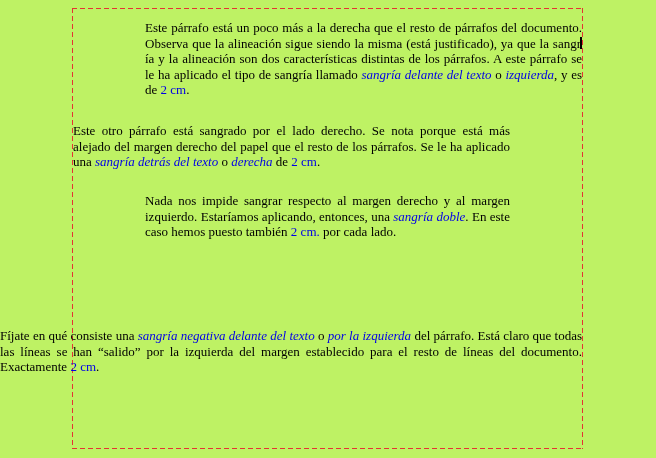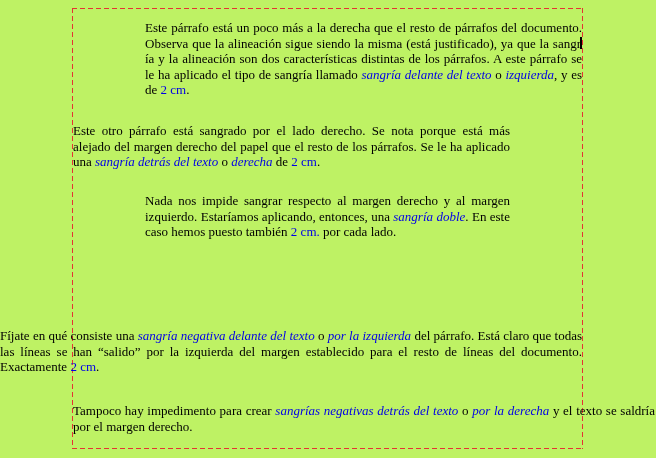--- a/index.html
+++ b/index.html
@@ -43,15 +43,14 @@
 
   <p class="para" style="left:145px; top:20px;  width:437px;"><span class="run normal">Este párrafo está un poco más a la derecha que el resto de párrafos del documento. Observa que la alineación sigue siendo la misma (está justificado), ya que la sangr</span><span class="caret"></span><span class="run normal">ía y la alineación son dos características distintas de los párrafos. A este párrafo se le ha aplicado el tipo de sangría llamado </span><span class="run blue-italic">sangría delante del texto</span><span class="run normal"> o </span><span class="run blue-italic">izquierda</span><span class="run normal">, y es de </span><span class="run blue">2 cm</span><span class="run normal">.</span></p>
 
   <p class="para" style="left:73px;  top:123px; width:437px;"><span class="run normal">Este otro párrafo está sangrado por el lado derecho. Se nota porque está más alejado del margen derecho del papel que el resto de los párrafos. Se le ha aplicado una </span><span class="run blue-italic">sangría detrás del texto</span><span class="run normal"> o </span><span class="run blue-italic">derecha</span><span class="run normal"> de </span><span class="run blue">2 cm</span><span class="run normal">.</span></p>
 
   <p class="para" style="left:145px; top:193px; width:365px;"><span class="run normal">Nada nos impide sangrar respecto al margen derecho y al margen izquierdo. Estaríamos aplicando, entonces, una </span><span class="run blue-italic">sangría doble</span><span class="run normal">. En este caso hemos puesto también </span><span class="run blue">2 cm.</span><span class="run normal"> por cada lado.</span></p>
 
 
   <p class="para" style="left:0px;   top:328px; width:582px;"><span class="run normal">Fíjate en qué consiste una </span><span class="run blue-italic">sangría negativa delante del texto</span><span class="run normal"> o </span><span class="run blue-italic">por la izquierda</span><span class="run normal"> del párrafo. Está claro que todas las líneas se han “salido” por la izquierda del margen establecido para el resto de líneas del documento. Exactamente </span><span class="run blue">2 cm</span><span class="run normal">.</span></p>
 
-  <p class="para" style="left:73px;  top:403px; width:582px;"><span class="run normal">Tampoco hay impedimento para crear </span><span class="run blue-italic">sangrías negativas detrás del texto</span><span class="run normal"> o </span><span class="run blue-italic">por la derecha</span><span class="run normal"> y el texto se saldría por el margen derecho.</span></p>
 
 </div>
 
 </body></html>

